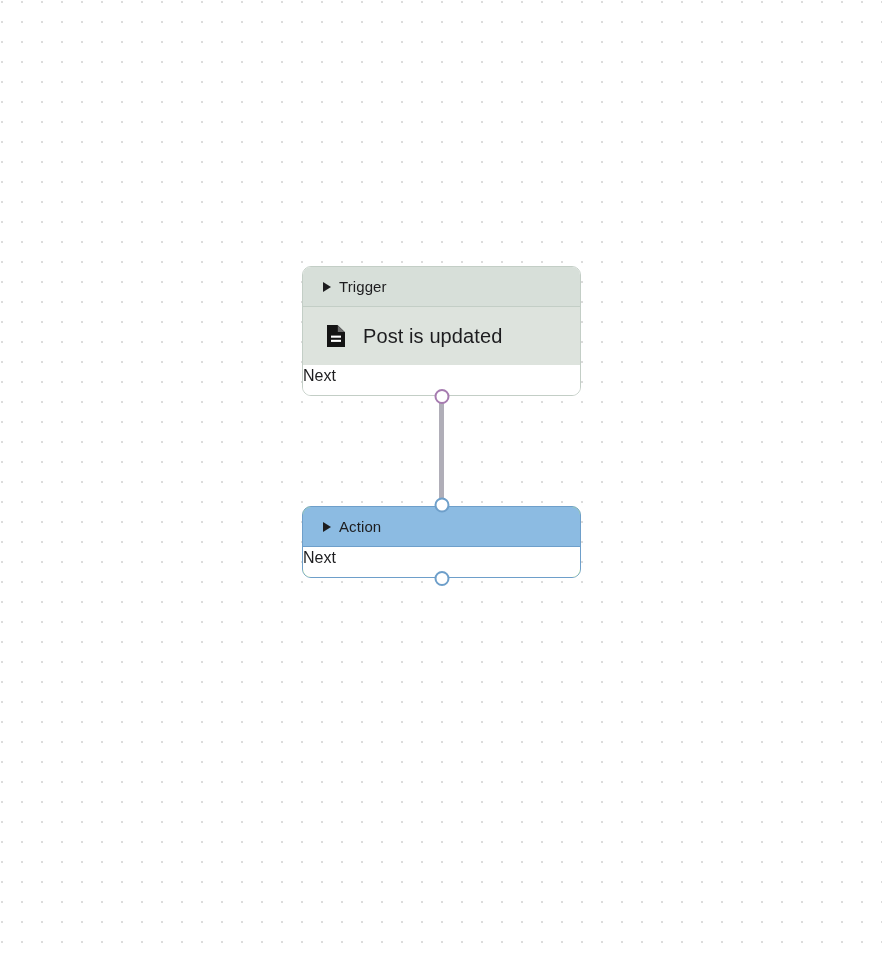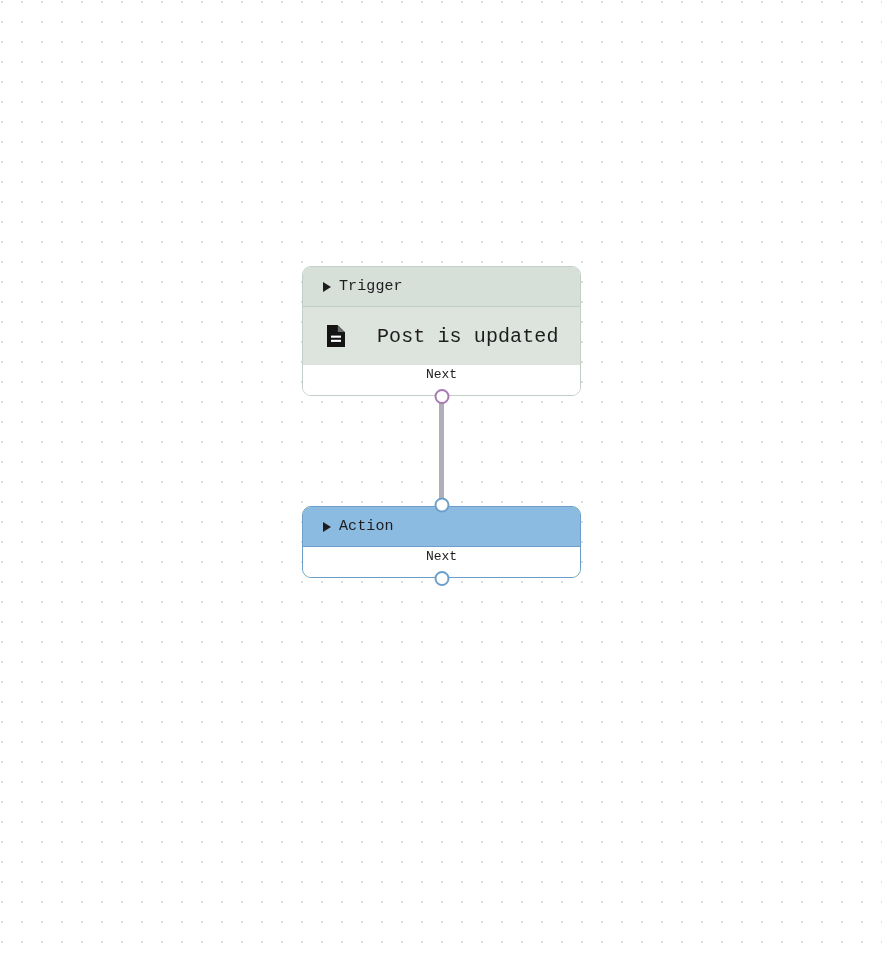--- a/index.html
+++ b/index.html
@@ -15,21 +15,20 @@
 
   
   #canvas {
     position: relative;
     width: 882px;
     height: 956px;
     background-color: #ffffff;
     background-image: radial-gradient(circle at 1px 1px, #dcdcdc 1.1px, transparent 1.2px);
     background-size: 20px 20px;
     background-position: 1px 1px;
-    font-family: Liberation Mono, monospace;
   }
 
   
   #edges {
     position: absolute;
     left: 0;
     top: 0;
     width: 882px;
     height: 956px;
     pointer-events: none;
@@ -74,38 +73,37 @@
     align-items: center;
     height: 58px;
     padding: 0 20px;
   }
 
   .node-body .label {
     font-size: 20px;
     color: #1d1d1f;
     letter-spacing: .1px;
     white-space: nowrap;
-    margin-left: 14px;
   }
 
   .node-icon {
     width: 26px;
     height: 26px;
     margin-right: 14px;
     flex: 0 0 auto;
     display: block;
   }
 
   .node-footer {
     height: 30px;
     background: #ffffff;
     display: flex;
     align-items: flex-start;
-    justify-content: center;
-    font-size: 13px;
+    justify-content: flex-start;
+    font-size: 16px;
     color: #1d1d1f;
     padding-top: 2px;
   }
 
   
   .node--trigger {
     left: 302px;
     top: 266px;
   }
   .node--trigger .node-frame {

